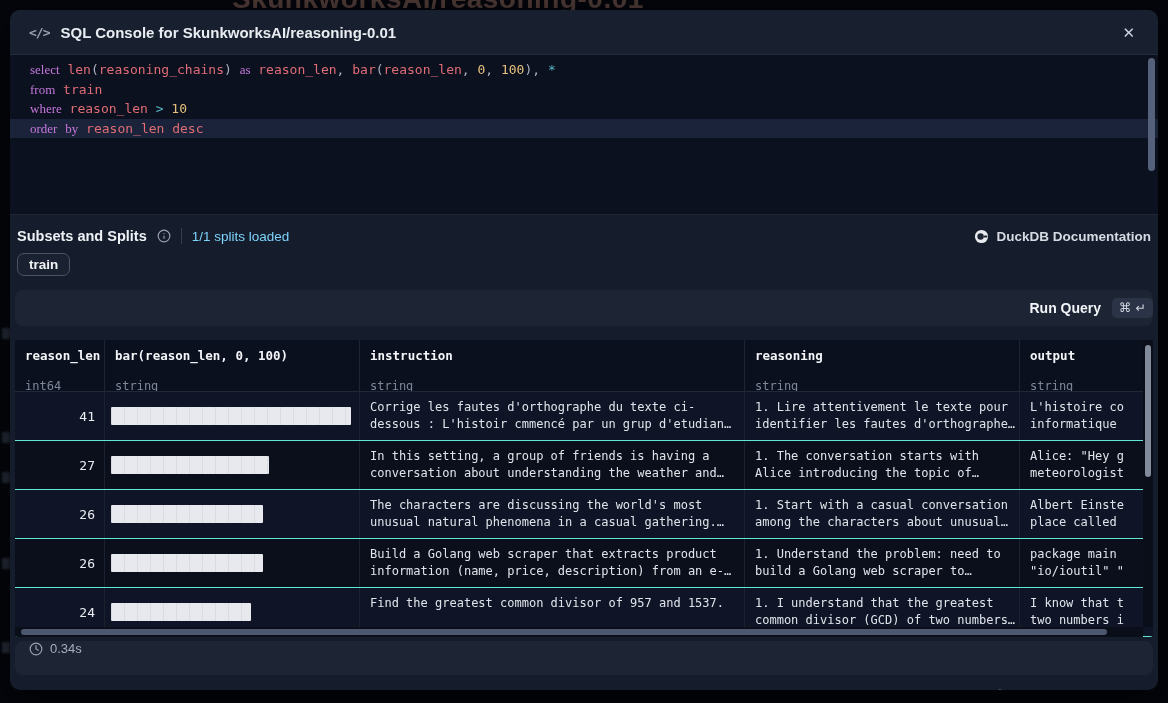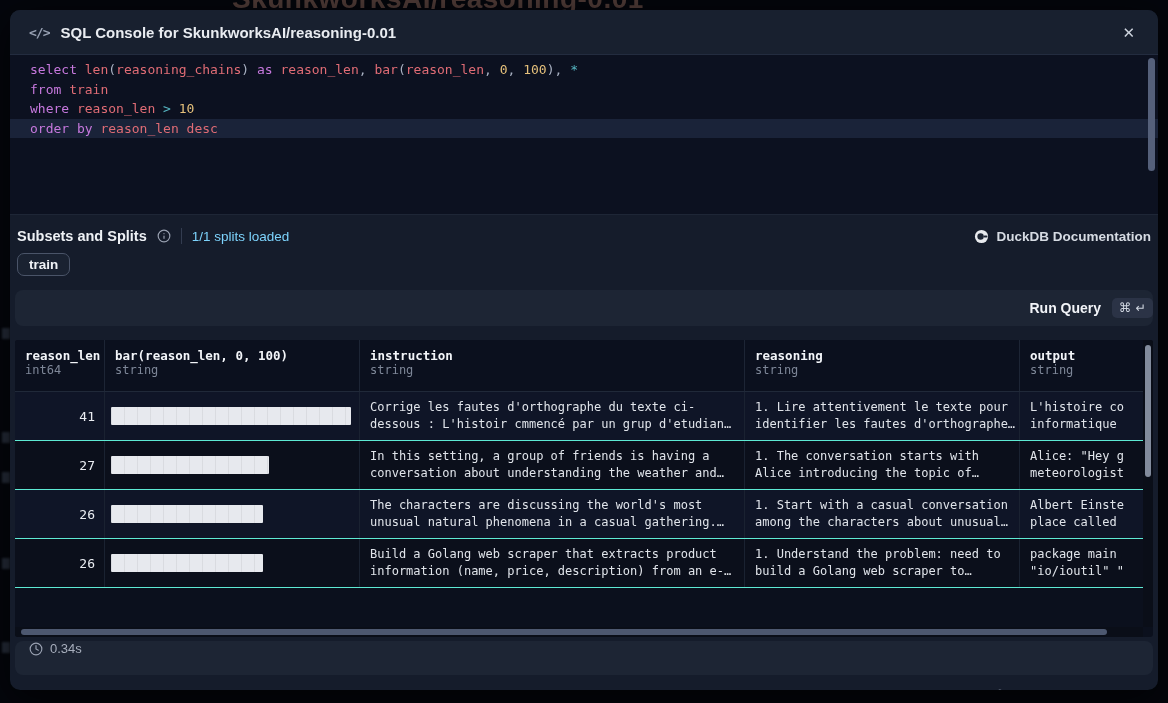--- a/index.html
+++ b/index.html
@@ -36,21 +36,21 @@
 
   
   .editor {
     position:relative; height:160px; background:#0c1120;
     border-bottom:1px solid #1e2636;
     font-family:"DejaVu Sans Mono", monospace; font-size:13px; line-height:19.5px;
     padding-top:5px;
   }
   .code-line { padding:0 20px; white-space:pre; color:#d5d9e0; }
   .code-line.active { background:#1a2339; }
-  .tok-kw  { color:#c678dd; }
+  .tok-kw  { color:#c678dd;font-family:Liberation Serif, serif; }
   .tok-id  { color:#e06c75; }
   .tok-fn  { color:#e06c75; }
   .tok-num { color:#e5c07b; }
   .tok-op  { color:#56b6c2; }
   .tok-pu  { color:#aab2c3; }
   .editor-scrollbar { position:absolute; top:3px; right:2px; width:9px; height:152px; }
   .editor-thumb { width:7px; margin-left:1px; height:113px; background:#55607a; border-radius:4px; }
 
   
   .content { padding:0 5px; }
@@ -78,21 +78,21 @@
     color:#ced4de; font-size:12.5px; font-family:"DejaVu Sans", sans-serif;
   }
 
   
   .table-wrap { position:relative; margin-top:14px; height:297px; background:#0b101d; border-radius:3px; overflow:hidden; }
   .t-grid { display:grid; grid-template-columns:90px 255px 385px 275px 1fr; }
   .t-header { height:52px; background:#0b101e; border-bottom:1px solid #202939; }
   .t-hcell { padding:8px 10px 0; border-right:1px solid #1d2535; font-family:"DejaVu Sans Mono", monospace; overflow:hidden; white-space:nowrap; }
   .t-hcell:last-child { border-right:none; }
   .t-hname { color:#f3f5f9; font-weight:700; font-size:12.5px; }
-  .t-htype { color:#7e8798; font-size:12px; margin-top:0; }
+  .t-htype { color:#7e8798; font-size:12px; margin-top:16px; }
   .t-row { height:49px; border-bottom:1px solid #5eead4; cursor:default; }
   .t-row.odd  { background:#0f1527; }
   .t-row.even { background:#0b0f1b; }
   .t-cell { border-right:1px solid #1a2231; overflow:hidden; }
   .t-cell:last-child { border-right:none; }
   .cell-num {
     display:flex; align-items:center; justify-content:flex-end; padding-right:9px;
     color:#eaedf2; font-family:"DejaVu Sans Mono", monospace; font-size:13px;
   }
   .cell-bar { display:flex; align-items:center; padding-left:6px; }
@@ -248,20 +248,31 @@
             <div class="t-cell cell-bar">
               <div class="bar" style="width: 152px;"></div>
             </div>
             <div class="t-cell cell-text">Build a Golang web scraper that extracts product
 information (name, price, description) from an e-…</div>
             <div class="t-cell cell-text">1. Understand the problem: need to
 build a Golang web scraper to…</div>
             <div class="t-cell cell-text">package main 
 "io/ioutil" "</div>
           </div>
+          <div class="t-grid t-row odd">
+            <div class="t-cell cell-num">24</div>
+            <div class="t-cell cell-bar">
+              <div class="bar" style="width: 140px;"></div>
+            </div>
+            <div class="t-cell cell-text">Find the greatest common divisor of 957 and 1537.</div>
+            <div class="t-cell cell-text">1. I understand that the greatest
+common divisor (GCD) of two numbers…</div>
+            <div class="t-cell cell-text">I know that t
+two numbers i</div>
+          </div>
         </div>
       <div class="t-vscroll">
         <div class="t-vthumb"></div>
       </div>
       <div class="t-hscroll">
         <div class="t-hthumb"></div>
       </div>
     </div>
 
     <div class="footer">

